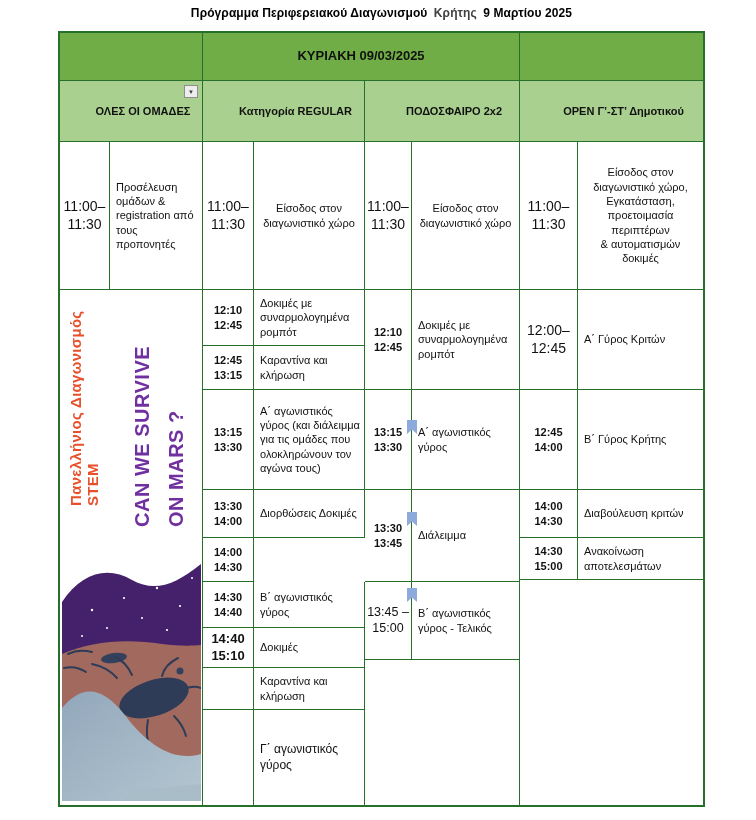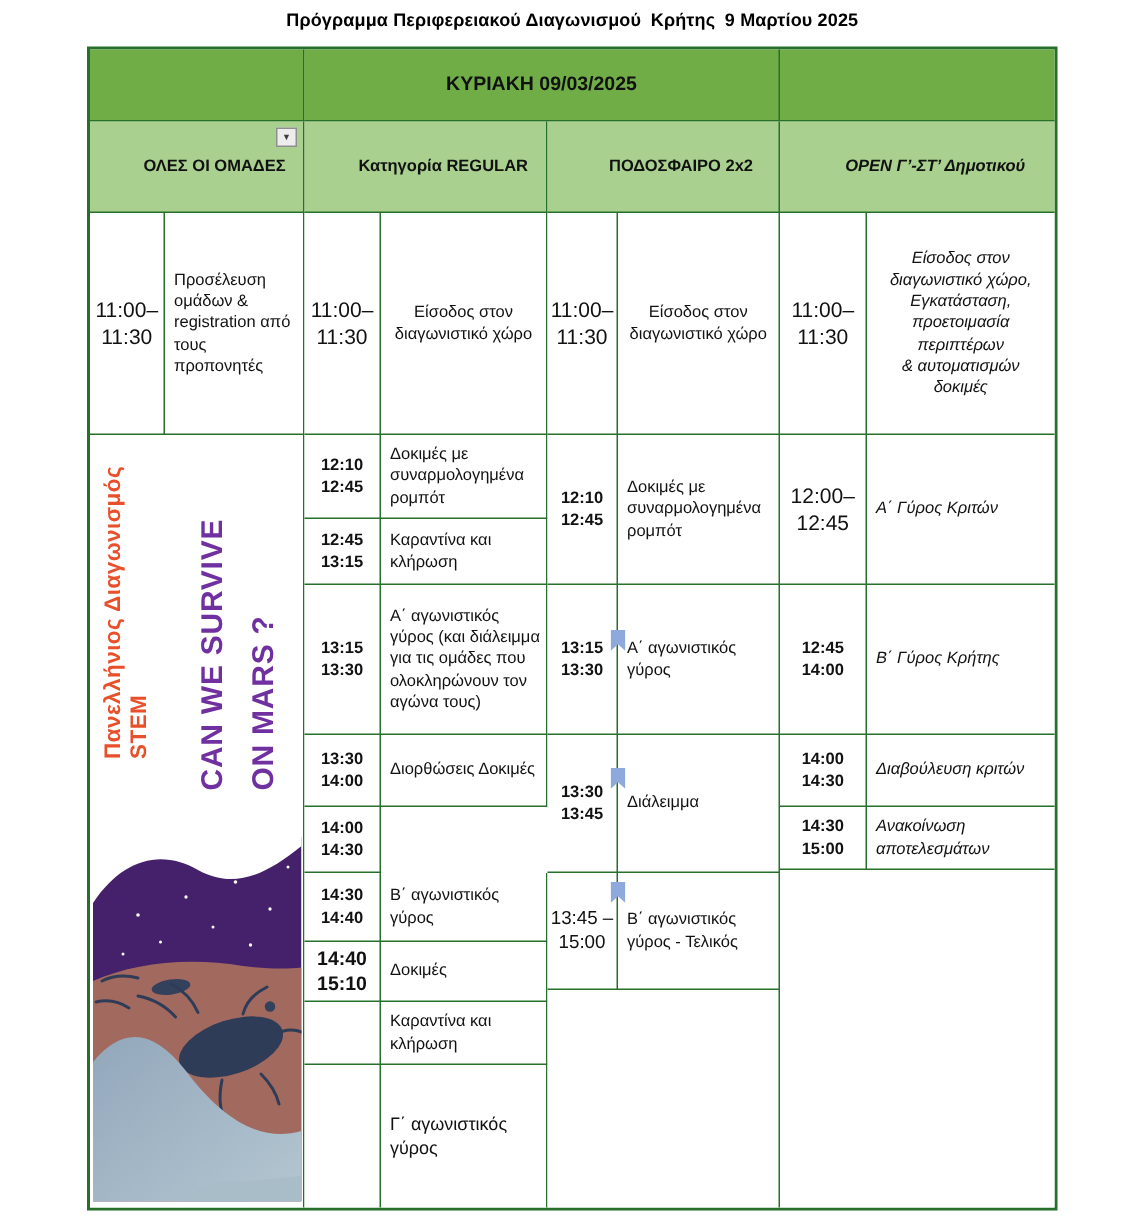--- a/index.html
+++ b/index.html
@@ -1,25 +1,25 @@
 <!DOCTYPE html>
 <html><head>
 <meta charset="utf-8">
 <style>
   html,body{margin:0;padding:0;background:#fff;}
   body{width:756px;height:820px;position:relative;font-family:"Liberation Sans",sans-serif;color:#111;}
   .page-title{position:absolute;top:6px;left:60px;width:643px;text-align:center;
     font-size:12px;font-weight:bold;color:#000;letter-spacing:.1px;}
-  .page-title .region{color:#000000;padding:0 3px;}
+  .page-title .region{color:#404040;padding:0 3px;}
   .tbl{position:absolute;left:58px;top:31px;width:643px;height:772px;
     border:2px solid #27702b;background:#fff;}
   .cell{position:absolute;box-sizing:border-box;border-right:1px solid #27702b;border-bottom:1px solid #27702b;
     display:flex;align-items:center;justify-content:center;text-align:center;
     white-space:pre-line;font-size:11px;line-height:1.3;background:#fff;overflow:hidden;}
-  .cell.last-col{border-right:none;font-style:italic;}
+  .cell.last-col{border-right:none;}
   .cell.last-row{border-bottom:none;}
   .dark{background:#70AD47;font-weight:bold;font-size:13px;}
   .light{background:#A9D08E;font-weight:bold;font-size:11px;padding-left:24px;}
   .time-lg{font-size:14px;line-height:1.25;}
   .time-sm{font-size:11px;font-weight:bold;line-height:1.35;}
   .time-lgb{font-size:13px;font-weight:bold;line-height:1.3;}
   .desc-l{justify-content:flex-start;text-align:left;padding:3px 4px 3px 6px;}
   .desc-c{padding:3px 5px;}
   .filter-btn{position:absolute;top:4px;right:4px;width:14px;height:13px;background:#EDEDED;
     border:1px solid #8f8f8f;display:flex;align-items:center;justify-content:center;

